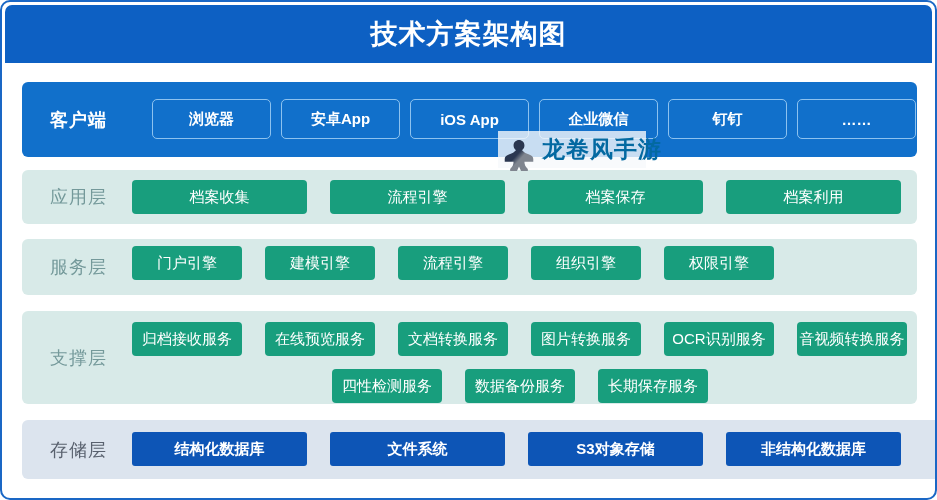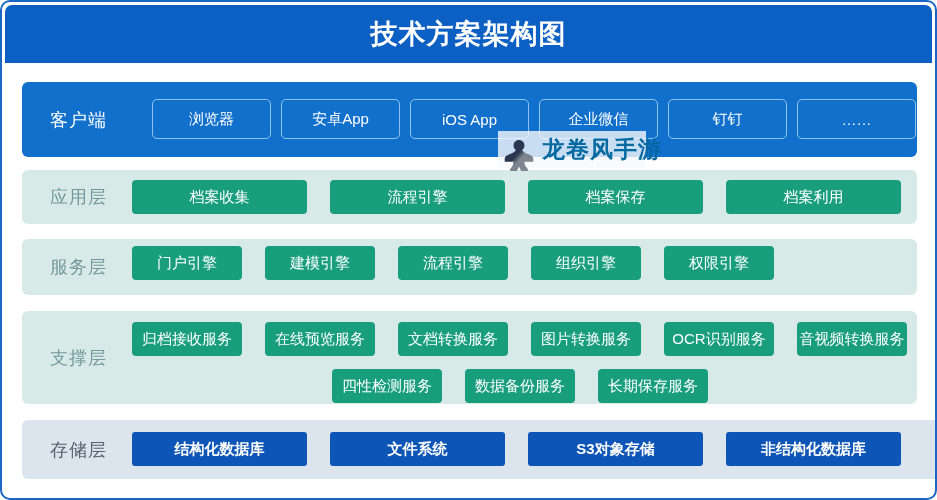--- a/index.html
+++ b/index.html
@@ -8,21 +8,21 @@
          border:2px solid #1a67c5;border-radius:10px;background:#ffffff;overflow:hidden;}
   .header{position:absolute;left:3px;top:3px;right:3px;height:58px;background:#0d60c3;
           border-radius:7px 7px 0 0;display:flex;align-items:center;justify-content:center;}
   .header .title{color:#ffffff;font-size:27px;font-weight:bold;letter-spacing:1px;}
   .row{position:absolute;left:20px;width:895px;border-radius:6px;}
   .row-label{position:absolute;left:28px;top:50%;transform:translateY(-50%);font-size:18px;letter-spacing:1px;}
   .label-light{color:#ffffff;}
   .label-teal{color:#74999a;}
   .label-dark{color:#59616e;}
   .boxes{position:absolute;left:110px;display:flex;}
-  .row-client{top:80px;height:75px;background:#1170cb;}
+  .row-client{top:80px;height:75px;background:#1170cb;font-weight:bold;}
   .row-client .boxes{top:17px;gap:10px;padding-left:20px;}
   .client-box{width:119px;height:40px;box-sizing:border-box;border:1px solid rgba(173,215,248,0.8);
               border-radius:5px;display:flex;align-items:center;justify-content:center;
               color:#ffffff;font-size:15px;}
   .row-teal{background:#d8eae8;}
   .row-app{top:168px;height:54px;}
   .row-app .boxes{top:10px;gap:23px;}
   .row-svc{top:237px;height:56px;}
   .row-svc .boxes{top:7px;gap:23px;font-family:Liberation Serif, serif;}
   .row-sup{top:309px;height:93px;}

